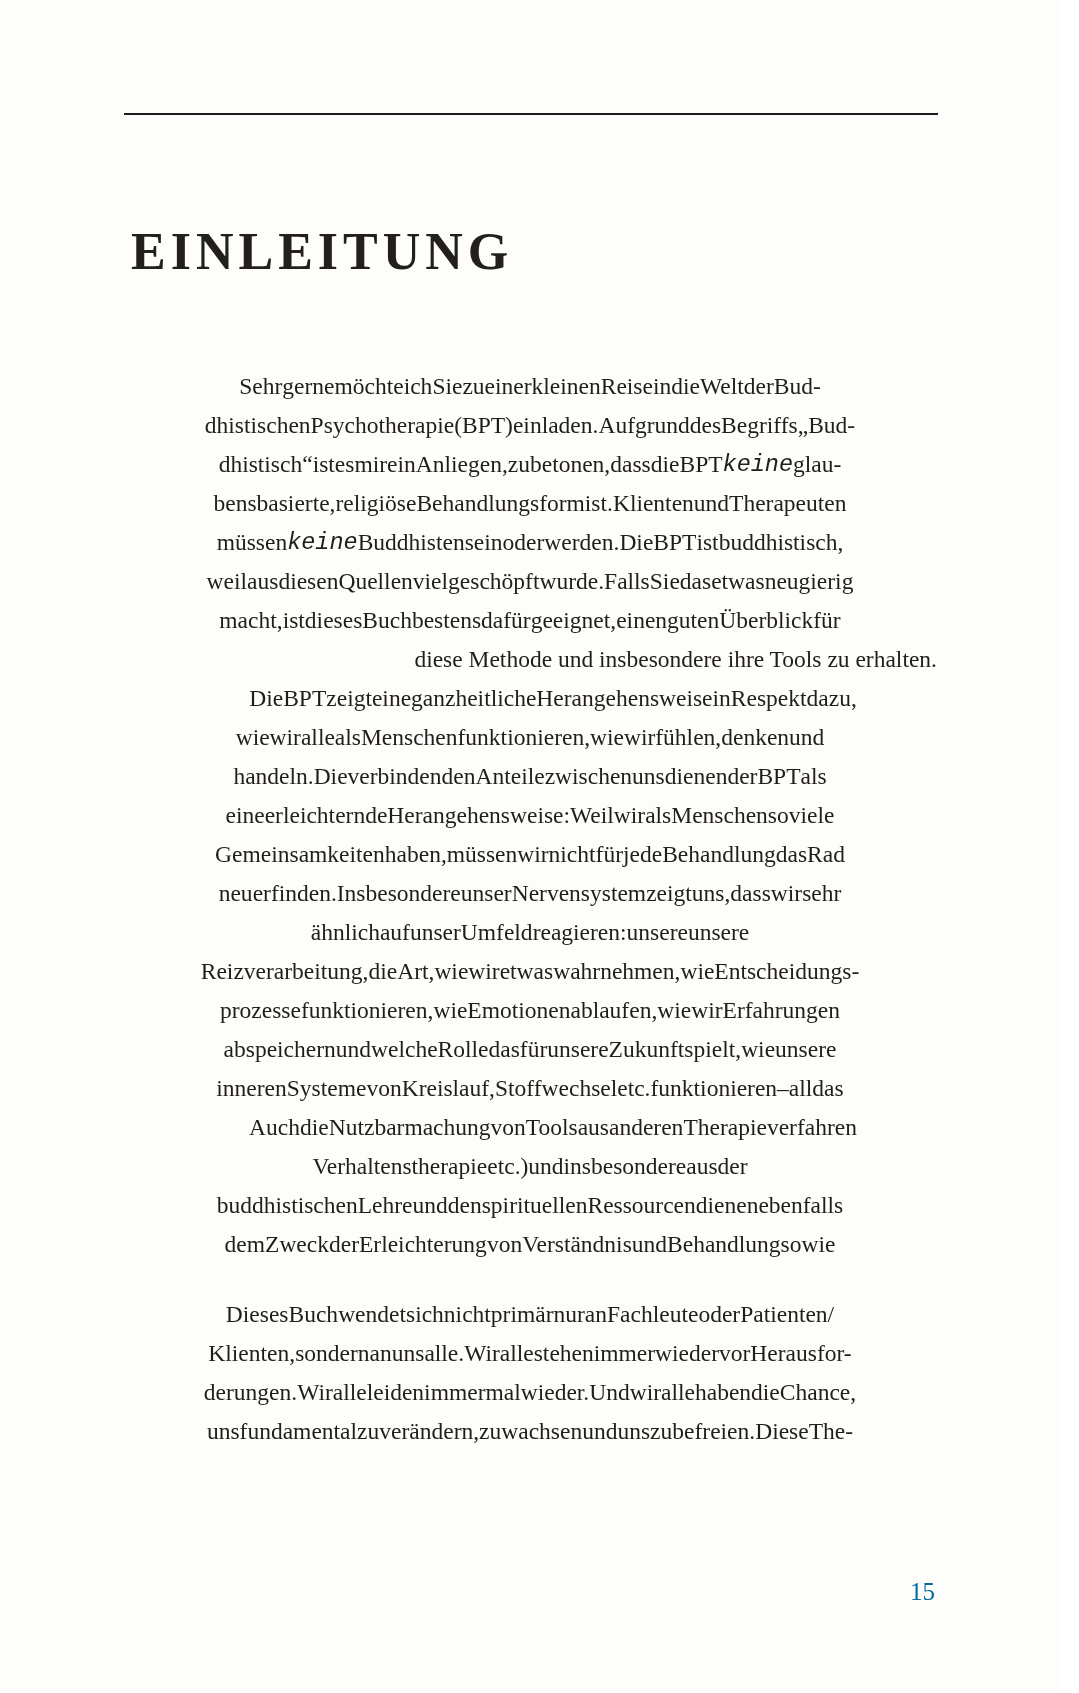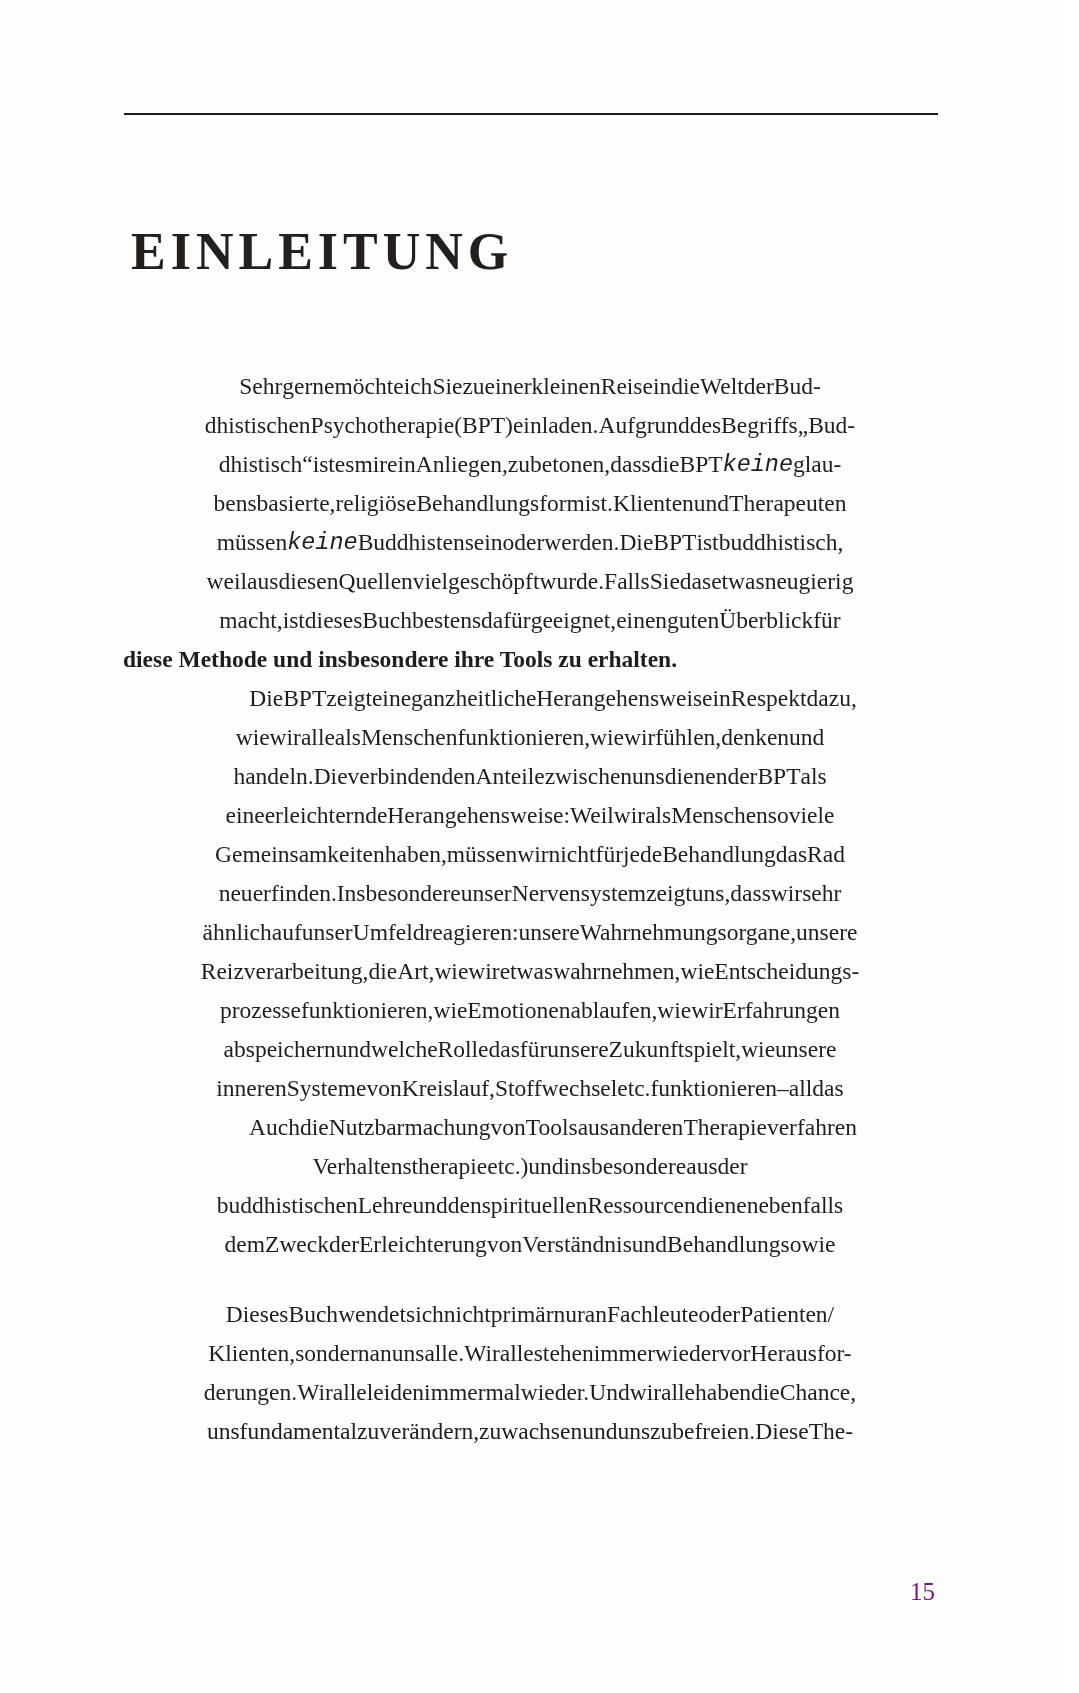--- a/index.html
+++ b/index.html
@@ -39,36 +39,35 @@
     font-size: 23.5px;
     line-height: 39px;
   }
   .line { height: 39px; }
   .line.jflex {
     display: flex;
     flex-wrap: nowrap;
     justify-content: center;
   }
   .line.end {
-    text-align: left;
+    text-align: right;
     white-space: nowrap;
-    font-weight: bold;
   }
   .line.indent { padding-left: 46px; }
   .line.space-before { margin-top: 31px; }
   .line em { font-style: italic; font-family: Liberation Mono, monospace; }
   .page-number {
     position: absolute;
     left: 123px;
     top: 1572px;
     width: 812px;
     text-align: right;
     font-size: 25px;
     line-height: 39px;
-    color: #701a75;
+    color: #0369a1;
   }
 </style>
 </head>
 <body>
 
 <div class="page">
   <div class="top-rule"></div>
   <h1 class="title">EINLEITUNG</h1>
   <div class="text-block" id="body-text">
       <div class="line jflex">
@@ -232,21 +231,20 @@
         <span>wir</span>
         <span>sehr</span>
       </div>
       <div class="line jflex">
         <span>ähnlich</span>
         <span>auf</span>
         <span>unser</span>
         <span>Umfeld</span>
         <span>reagieren:</span>
         <span>unsere</span>
-        <span>Wahrnehmungsorgane,</span>
         <span>unsere</span>
       </div>
       <div class="line jflex">
         <span>Reizverarbeitung,</span>
         <span>die</span>
         <span>Art,</span>
         <span>wie</span>
         <span>wir</span>
         <span>etwas</span>
         <span>wahrnehmen,</span>

